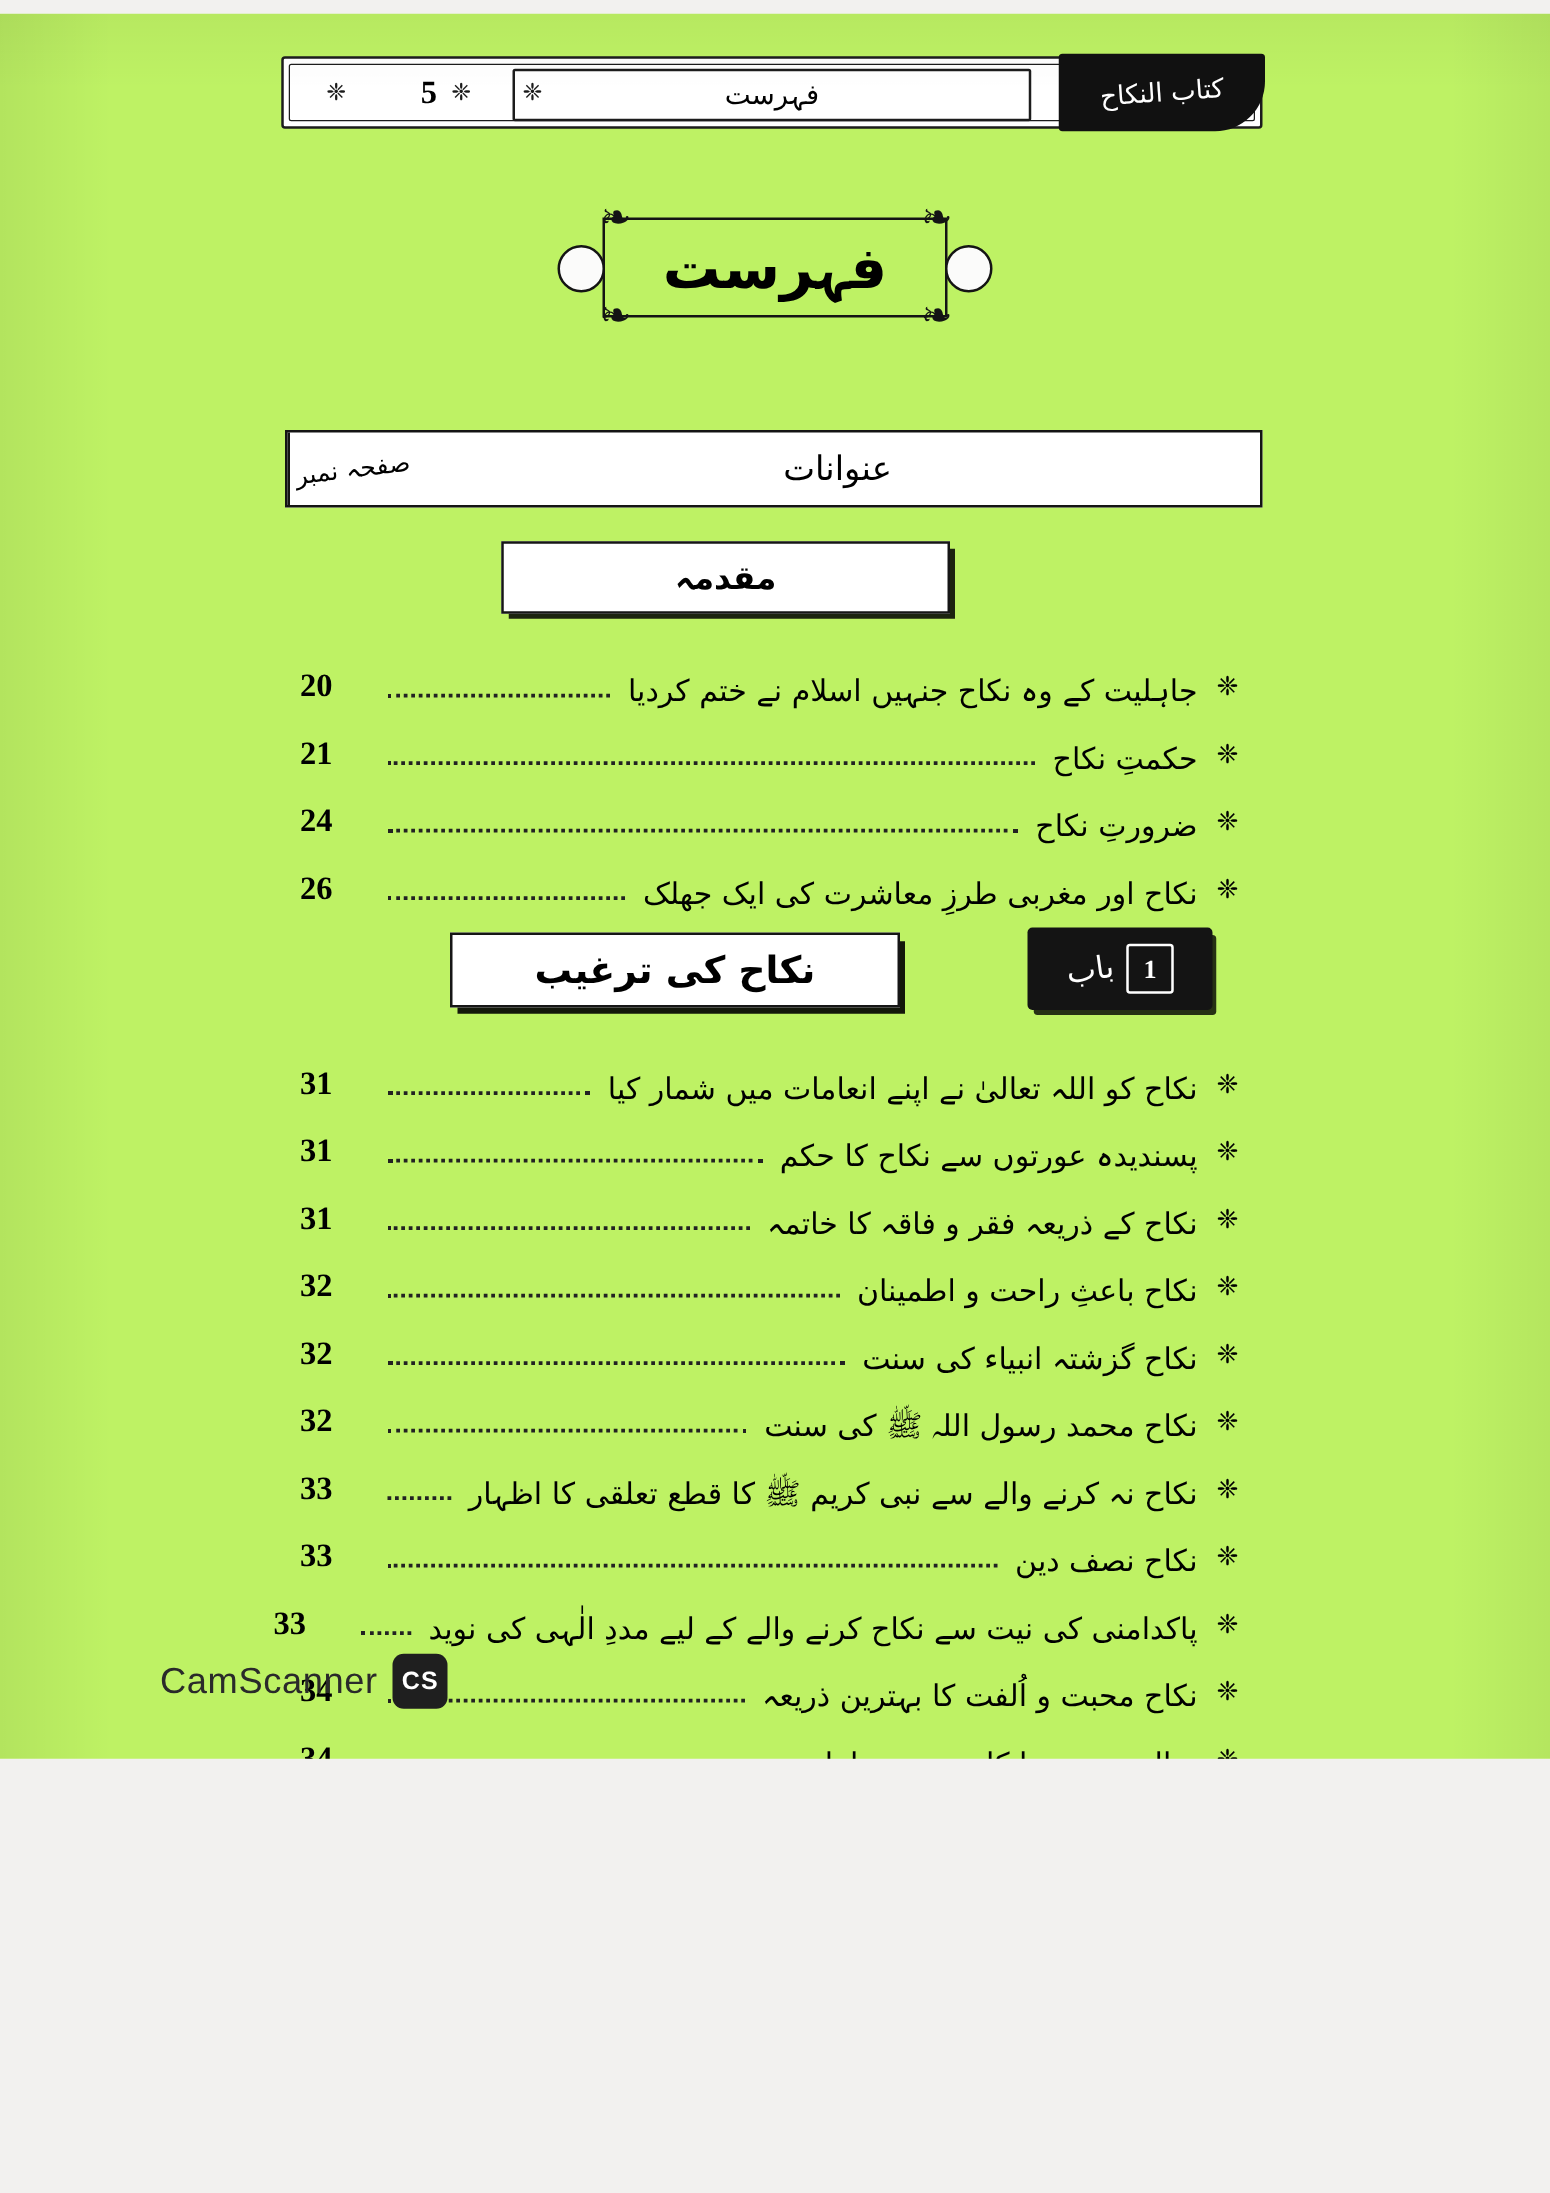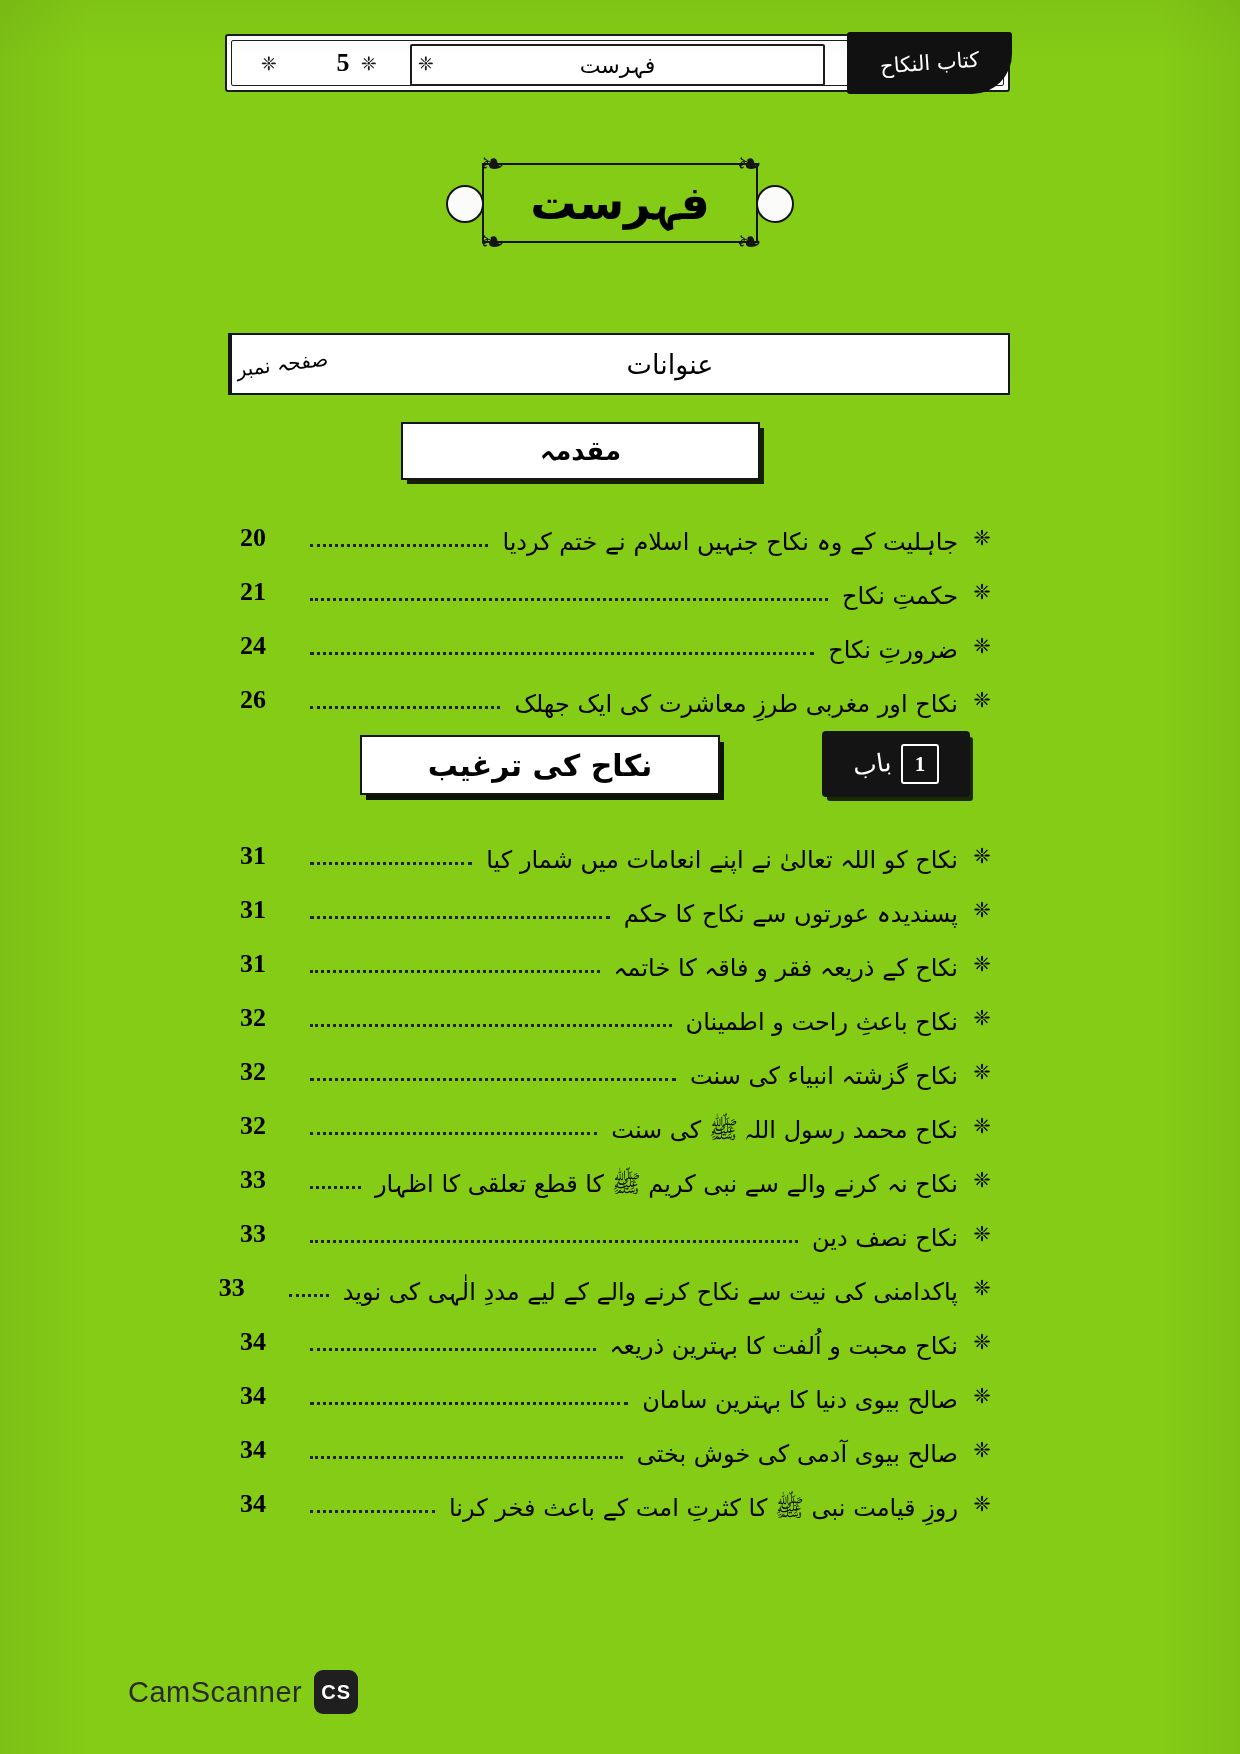--- a/index.html
+++ b/index.html
@@ -7,23 +7,23 @@
     margin: 0;
     padding: 0;
     background: #f2f1ef;
   }
   body {
     font-family: "DejaVu Sans", "Liberation Sans", sans-serif;
   }
   .page {
     position: relative;
     width: 1240px;
-    height: 1754px;
-    margin: 0 auto;
-    background: #84cc16;
+    height: 1396px;
+    margin: 11px auto;
+    background: #bef264;
     overflow: hidden;
   }
   
   .scan-shade {
     position: absolute;
     inset: 0;
     background:
       linear-gradient(to right, rgba(0,0,0,0.06) 0px, rgba(0,0,0,0.00) 90px),
       linear-gradient(to left, rgba(0,0,0,0.05) 0px, rgba(0,0,0,0.00) 80px),
       linear-gradient(to bottom, rgba(0,0,0,0.04) 0px, rgba(0,0,0,0.00) 60px);

